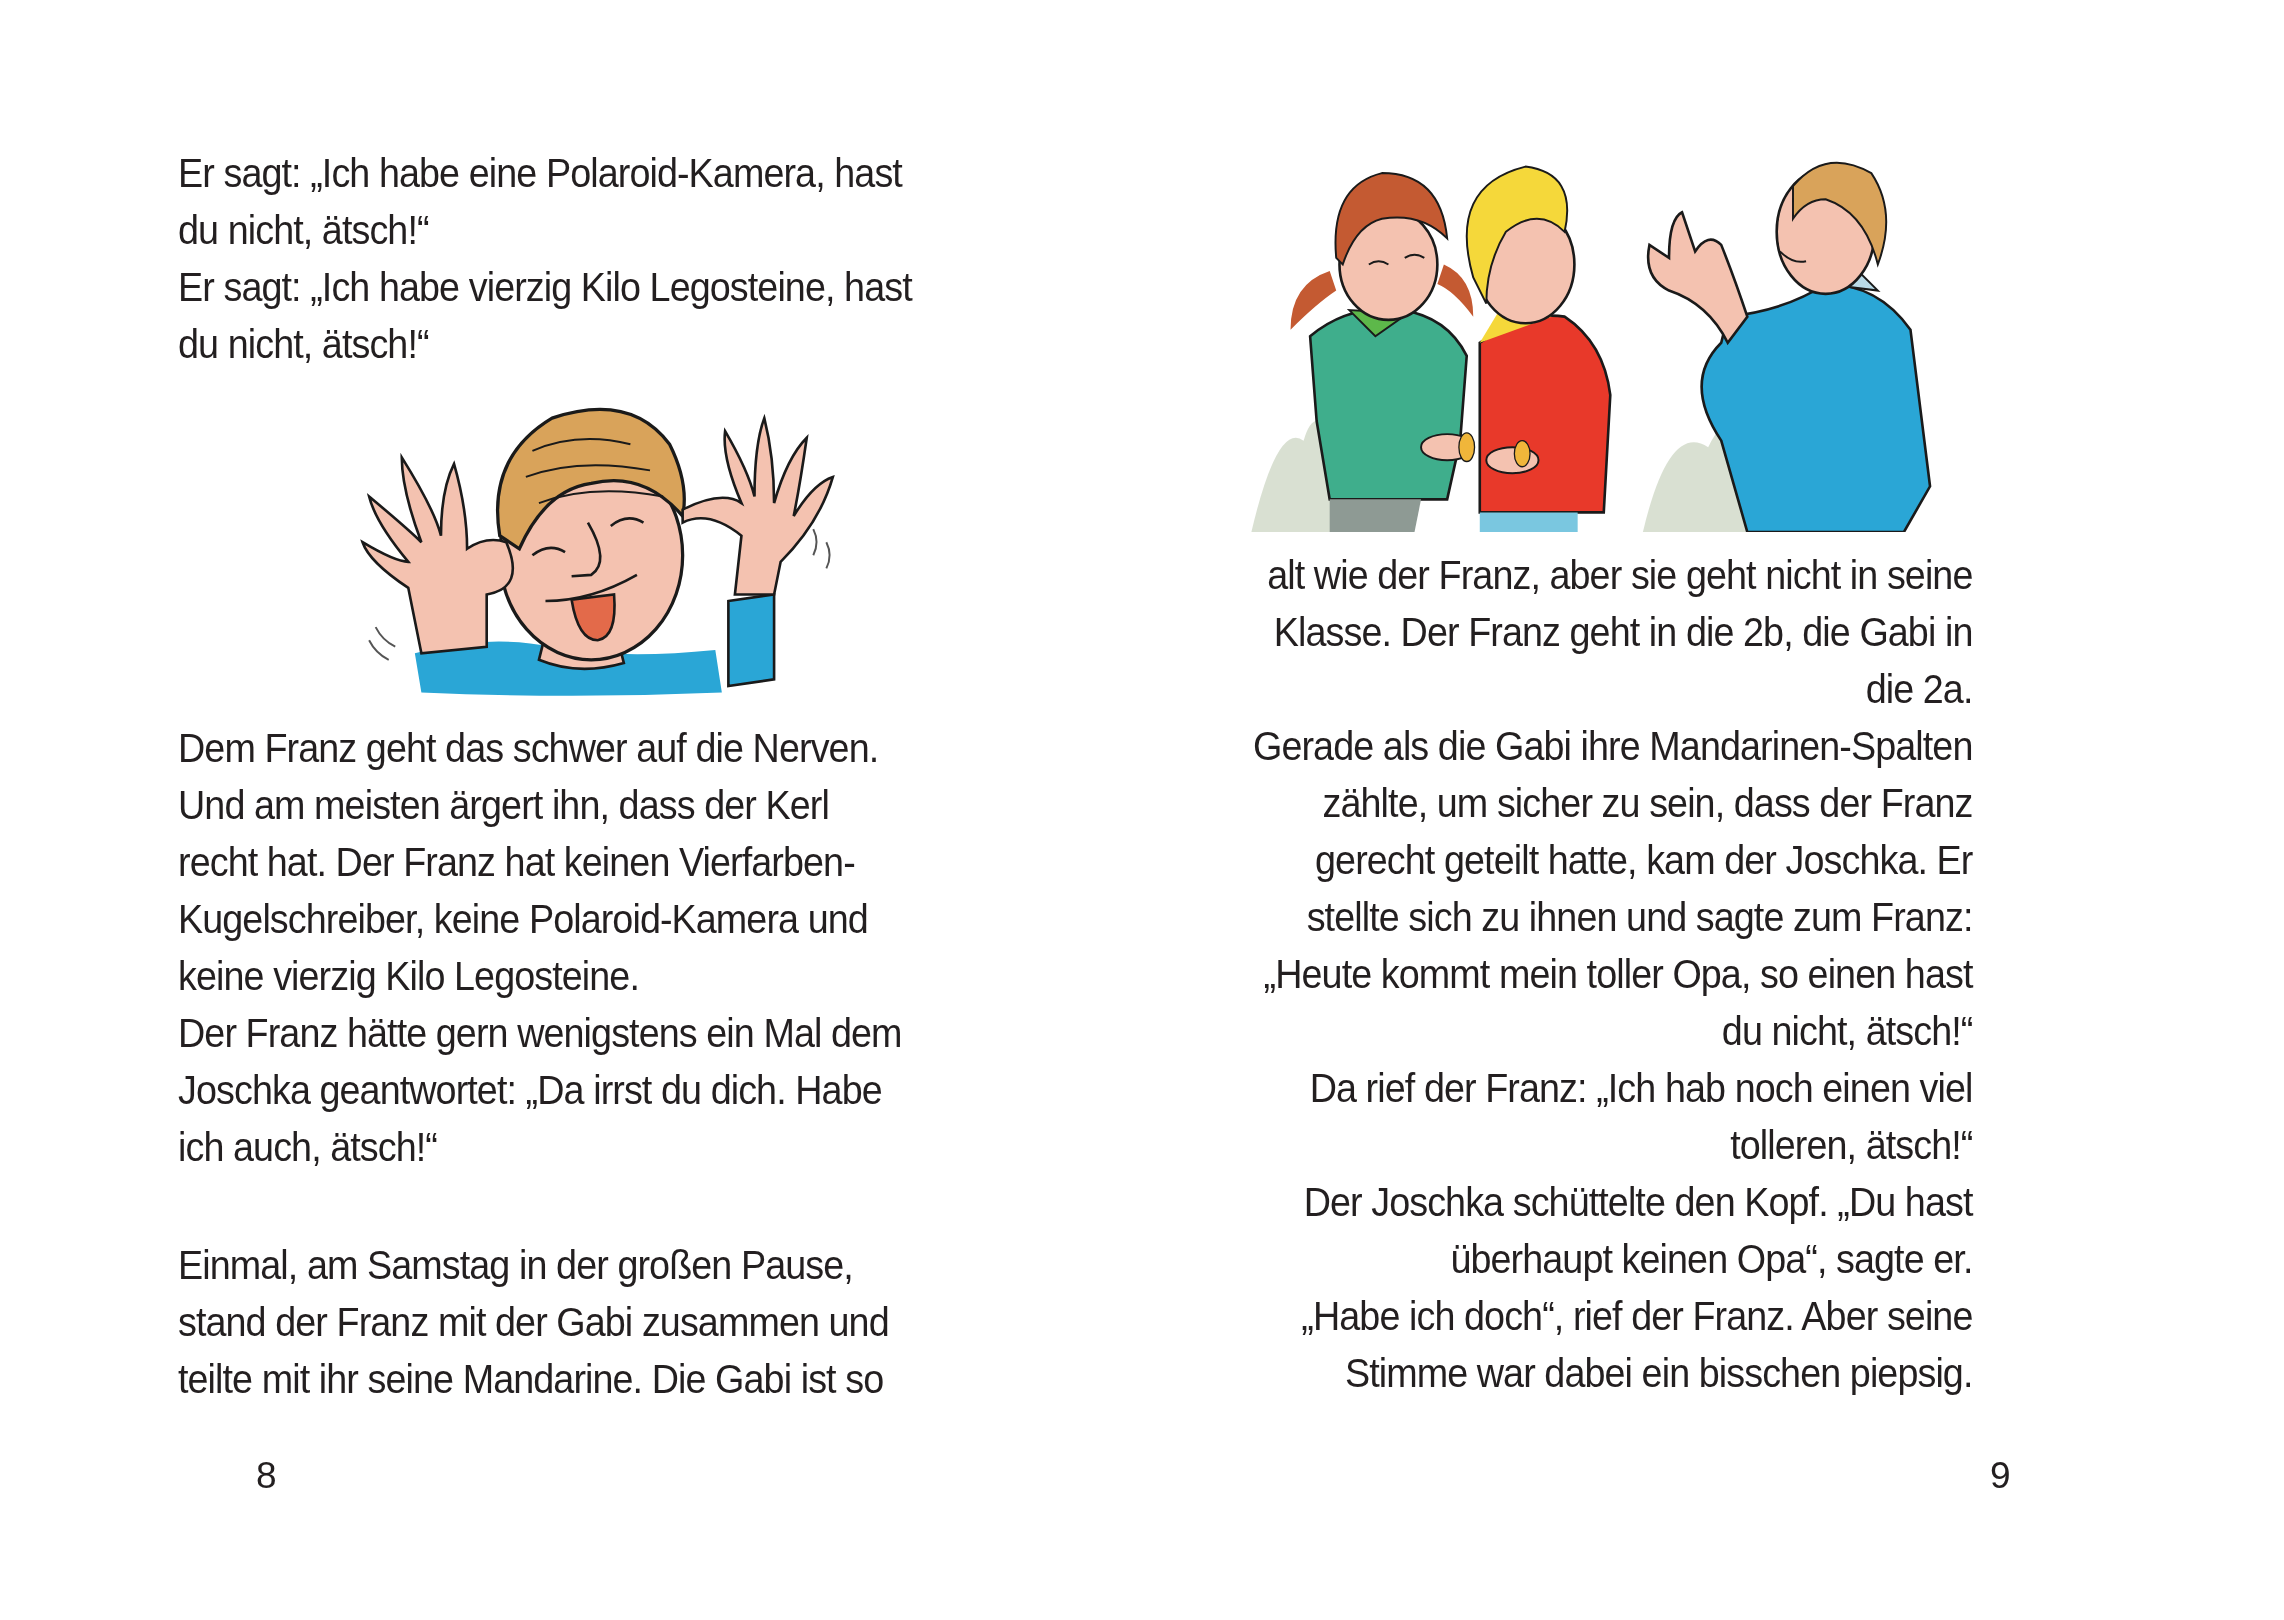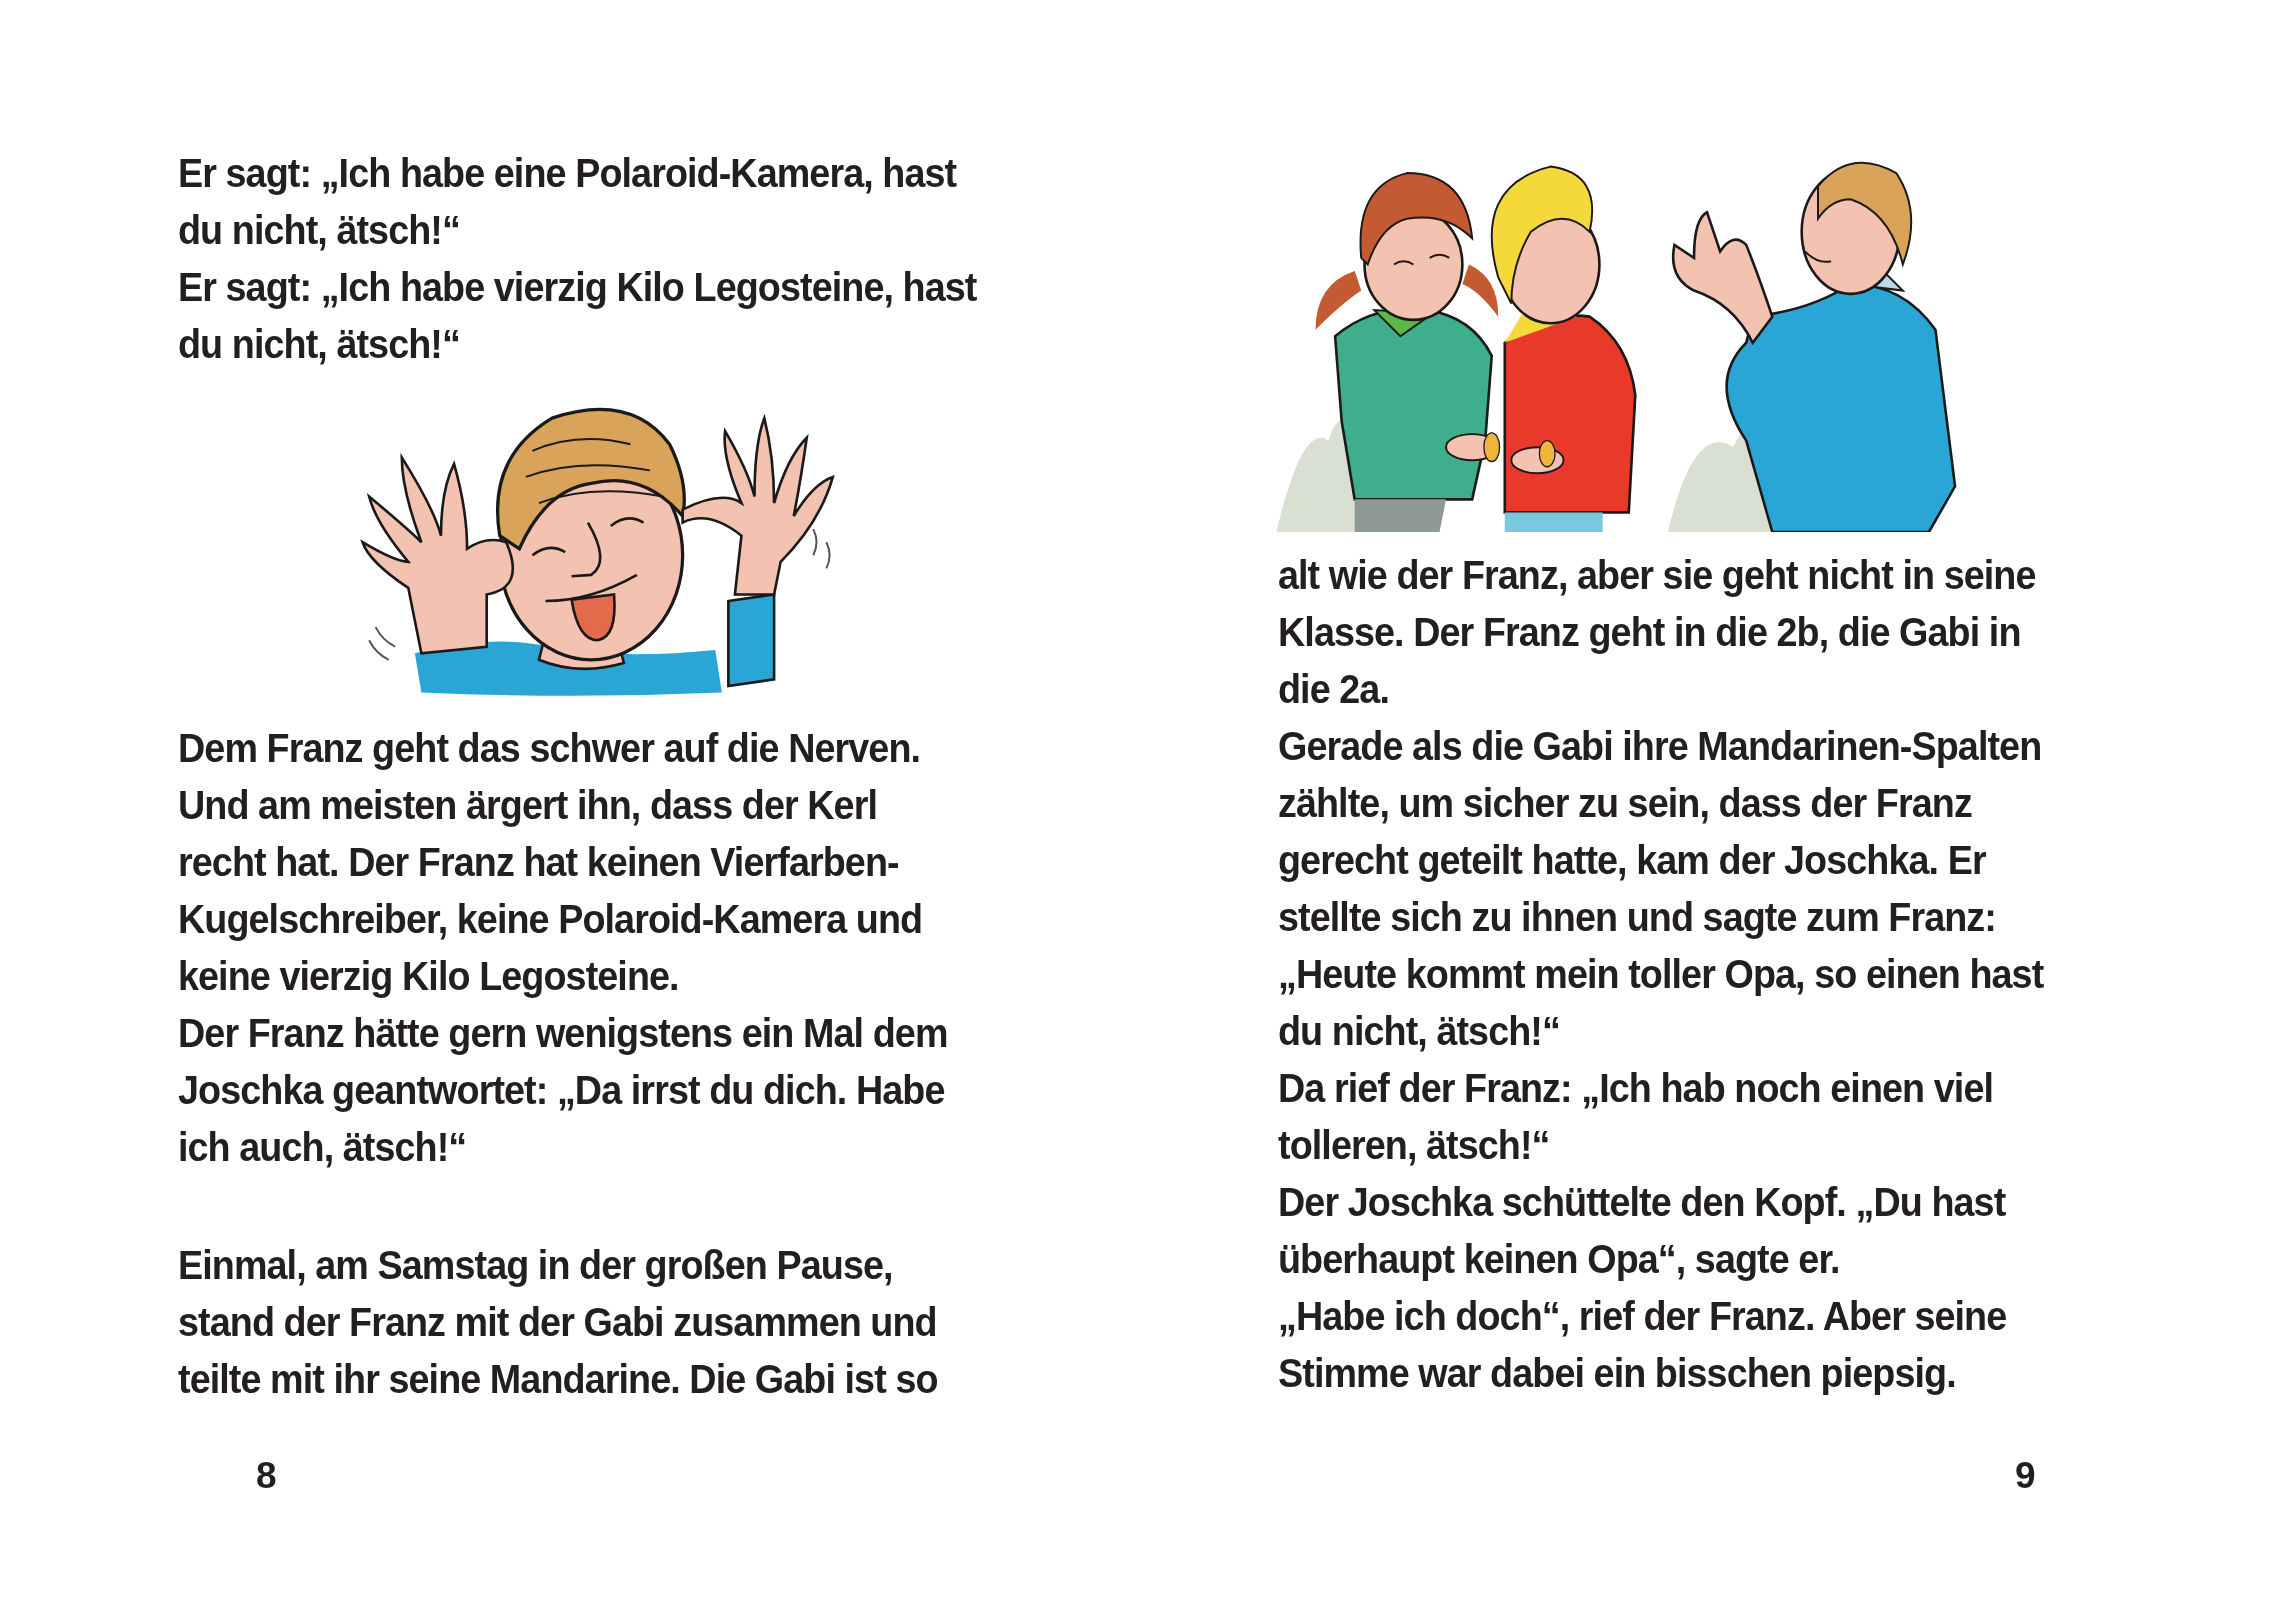--- a/index.html
+++ b/index.html
@@ -1,23 +1,23 @@
 <!DOCTYPE html>
 <html style="font-size:10.5px"><head>
   <meta charset="utf-8">
   <style>
     html, body { margin: 0; padding: 0; background: #ffffff; }
     body {
       width: 2284px; height: 1620px; position: relative; overflow: hidden;
       font-family: "Liberation Sans", "DejaVu Sans", sans-serif;
       color: #231f20;
     }
-    .page { position: absolute; top: 0; height: 1208px; font-weight: bold; }
+    .page { position: absolute; top: 0; height: 1208px; }
     .page-left { left: 0; width: 1142px; }
-    .page-right { left: 1142px; width: 1142px; }
+    .page-right { left: 1117px; width: 1142px; text-align: right; }
     .text-block {
       position: absolute; font-size: 41px; line-height: 57px;
       letter-spacing: -1px; transform: scaleX(0.92); transform-origin: left top;
       white-space: nowrap;
     }
     .text-block .line { display: block; height: 57px; }
     .page-number { position: absolute; font-size: 37px; line-height: 39px; }
     .illustration { position: absolute; }
     .illustration svg { display: block; width: 100%; height: 100%; }
   </style>

